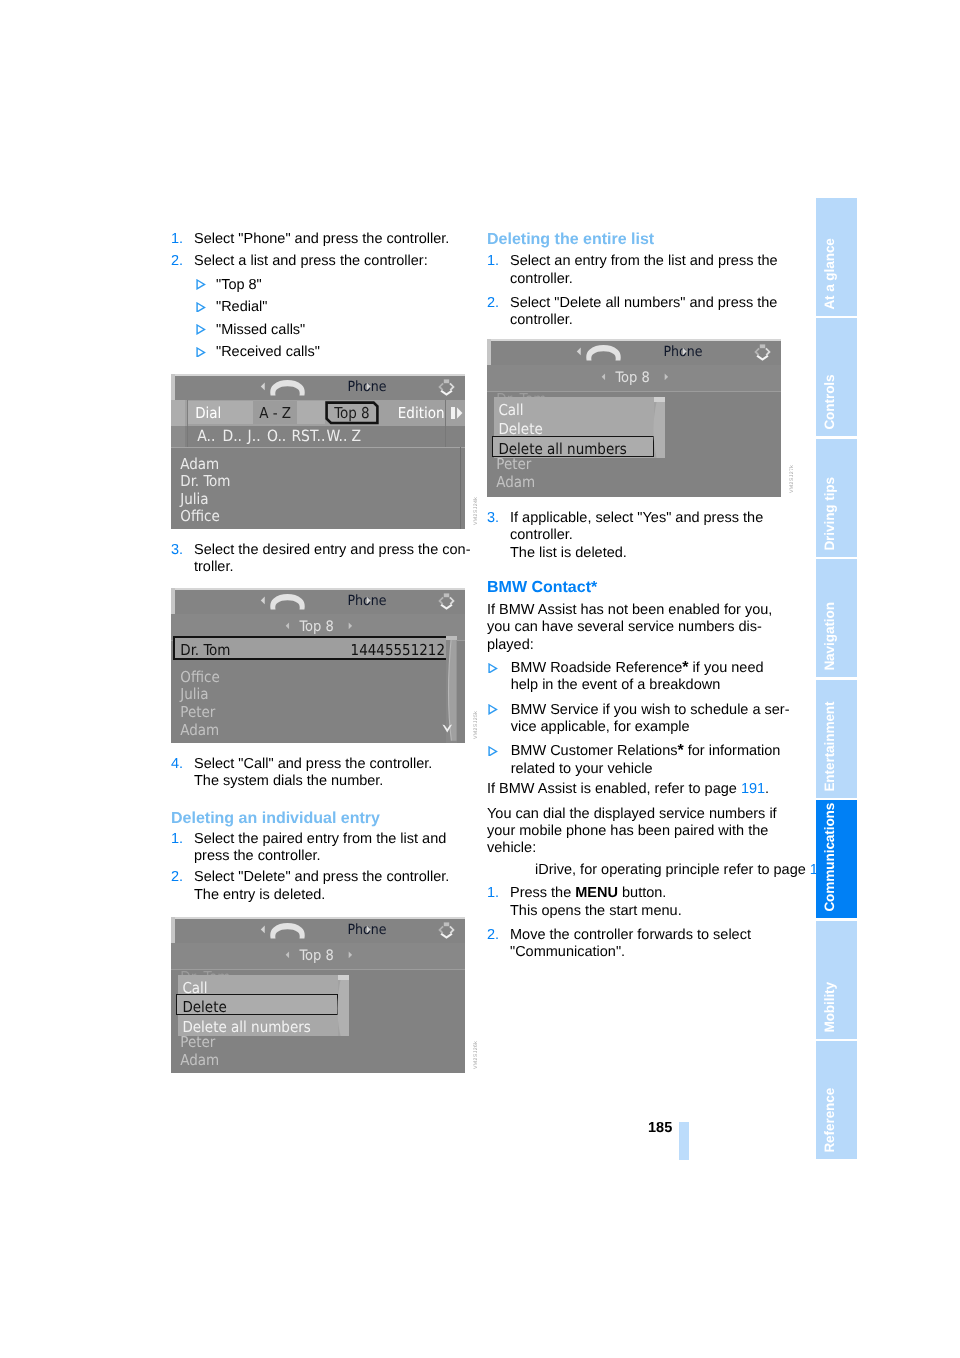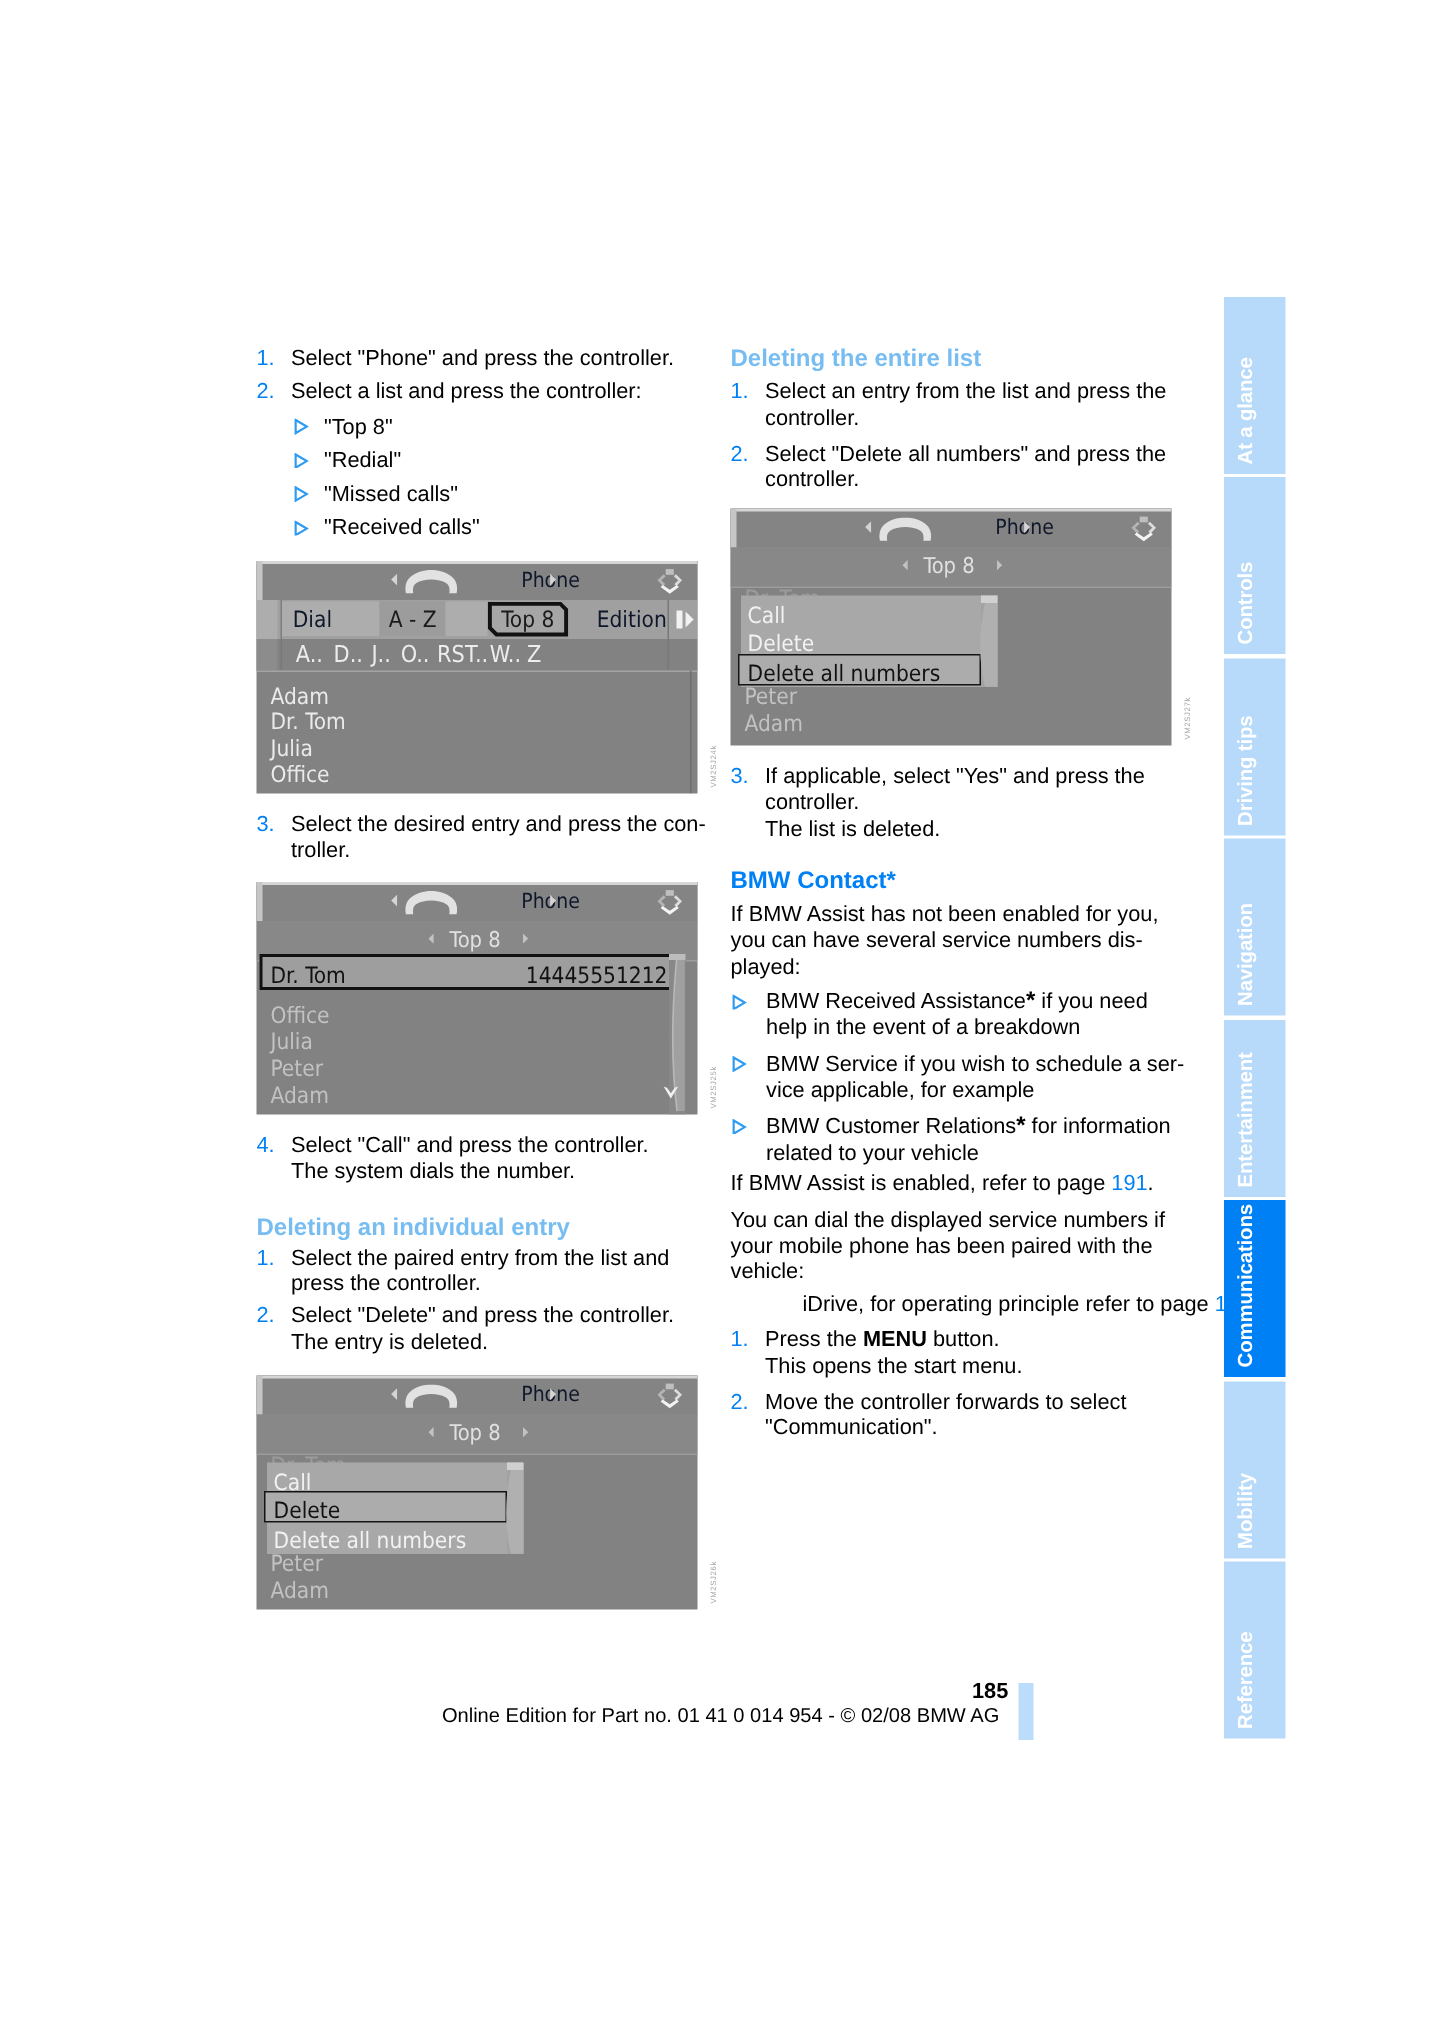--- a/index.html
+++ b/index.html
@@ -25,21 +25,21 @@
   .shot .tb{background:#848484;}
   .shot .rim-t{background:#E3E3E3;}
   .shot .rim-l{background:#E9E9E9;}
   .shot .stitle{color:#0f172a;font-weight:normal;font-size:14px;white-space:nowrap;margin-left:32px;}
   .shot .sub{color:#E0E0E0;font-weight:500;font-size:14.5px;white-space:nowrap;}
   .shot .subbar{background:#888888;}
   .shot .ent{color:#EAEAEA;font-weight:500;font-size:15px;white-space:nowrap;}
   .shot .entd{color:#C2C2C2;font-weight:500;font-size:15px;white-space:nowrap;}
   .shot .ic{}
   .shot .tabbar{background:#919191;}
-  .shot .tabi{color:#0f172a;font-weight:500;font-size:15px;white-space:nowrap;}
+  .shot .tabi{color:#ffffff;font-weight:500;font-size:15px;white-space:nowrap;}
   .shot .tabhl{background:#9E9E9E;}
   .shot .tabdk{color:#1A1A1A;font-weight:500;font-size:15px;white-space:nowrap;}
   .shot .alpha{color:#EDEDED;font-weight:500;font-size:15.5px;white-space:nowrap;}
   .shot .pop{background:#A8A8A8;}
   .shot .popi{color:#F2F2F2;font-weight:500;font-size:15px;white-space:nowrap;}
   .shot .popsel{color:#111;font-weight:500;font-size:15px;white-space:nowrap;}
 
   .code{position:absolute;font-size:5.2px;color:#A5A5A5;white-space:nowrap;
         transform-origin:0 0;transform:rotate(-90deg);letter-spacing:0.4px;
         font-family:"Liberation Sans",sans-serif;}
@@ -305,21 +305,21 @@
   <div class="ln" style="left:510px;top:511px;">If applicable, select "Yes" and press the</div>
   <div class="ln" style="left:510px;top:528.4px;">controller.</div>
   <div class="ln" style="left:510px;top:545.8px;">The list is deleted.</div>
   <div class="hd strong" style="left:487px;top:580px;">BMW Contact*</div>
   <div class="ln" style="left:487px;top:603px;">If BMW Assist has not been enabled for you,</div>
   <div class="ln" style="left:487px;top:620.4px;">you can have several service numbers dis-</div>
   <div class="ln" style="left:487px;top:637.8px;">played:</div>
   <svg class="tri" style="left:488px;top:662.5px;width:9.6px;height:10.8px;" viewBox="0 0 9.6 10.8">
       <path d="M1.1 1.0 L8.5 5.4 L1.1 9.8 Z" fill="none" stroke="#2E9BF2" stroke-width="1.45" stroke-linejoin="miter"></path>
     </svg>
-  <div class="ln" style="left:510.7px;top:661px;"><span>BMW Received Assistance</span><span class="stars">*</span><span> if you need</span></div>
+  <div class="ln" style="left:510.7px;top:661px;"><span>BMW Roadside Reference</span><span class="stars">*</span><span> if you need</span></div>
   <div class="ln" style="left:510.7px;top:678.4px;">help in the event of a breakdown</div>
   <svg class="tri" style="left:488px;top:704.1px;width:9.6px;height:10.8px;" viewBox="0 0 9.6 10.8">
       <path d="M1.1 1.0 L8.5 5.4 L1.1 9.8 Z" fill="none" stroke="#2E9BF2" stroke-width="1.45" stroke-linejoin="miter"></path>
     </svg>
   <div class="ln" style="left:510.7px;top:702.6px;"><span>BMW Service if you wish to schedule a ser-</span></div>
   <div class="ln" style="left:510.7px;top:720px;">vice applicable, for example</div>
   <svg class="tri" style="left:488px;top:745.7px;width:9.6px;height:10.8px;" viewBox="0 0 9.6 10.8">
       <path d="M1.1 1.0 L8.5 5.4 L1.1 9.8 Z" fill="none" stroke="#2E9BF2" stroke-width="1.45" stroke-linejoin="miter"></path>
     </svg>
   <div class="ln" style="left:510.7px;top:744.2px;"><span>BMW Customer Relations</span><span class="stars">*</span><span> for information</span></div>
@@ -353,15 +353,14 @@
   <div class="tab active" style="left:815.6px;top:800.3px;width:41.2px;height:118px;">
       <div class="lbl">Communications</div>
     </div>
   <div class="tab" style="left:815.6px;top:920.8px;width:41.2px;height:118px;">
       <div class="lbl">Mobility</div>
     </div>
   <div class="tab" style="left:815.6px;top:1041.3px;width:41.2px;height:118px;">
       <div class="lbl">Reference</div>
     </div>
   <div class="pgnum" style="left:648px;top:1119.5px;">185</div>
-  <div class="edition" style="left:294.6px;top:1136px;">Online Edition for Part no. 01 41 0 014 954  - © 02/08 BMW AG</div>
   <div class="fbar" style="left:679.2px;top:1122.4px;width:9.6px;height:37.3px;"></div>
 </div>
 
 </body></html>

